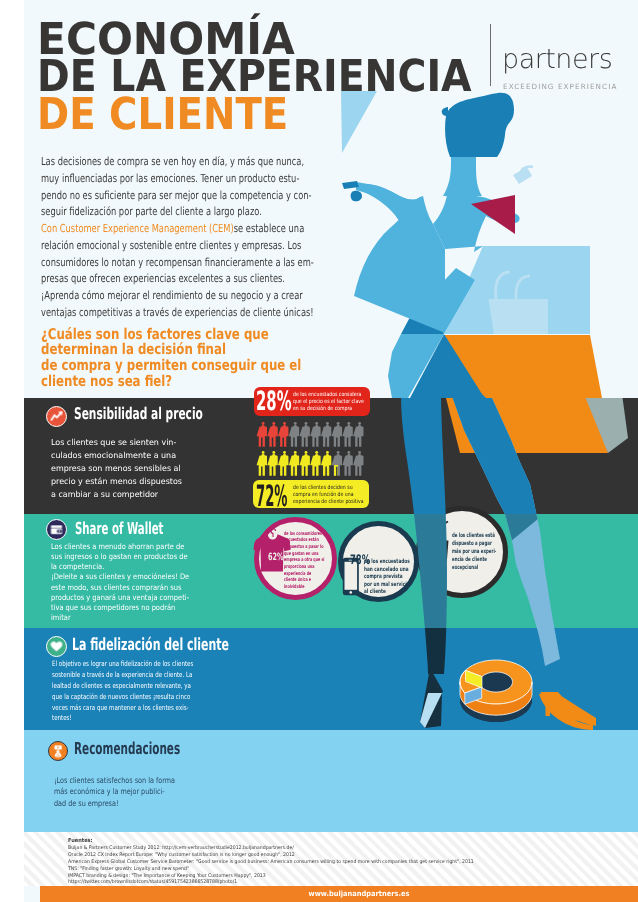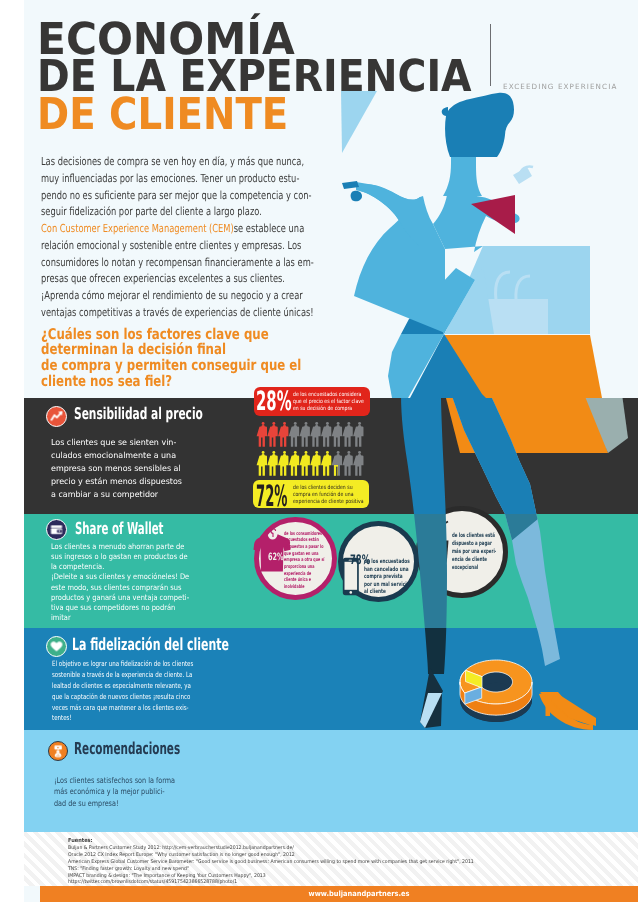--- a/index.html
+++ b/index.html
@@ -193,20 +193,21 @@
       <polygon fill="#b9dff3" points="489,175 503,167 508,176 495,184"></polygon>
       <path fill="none" stroke="#b9dff3" stroke-width="2.6" d="M495,176 C497,169 502,165 509,167"></path>
     </svg>
 
     <div class="hero-title nosel" id="t1">ECONOMÍA</div>
     <div class="hero-title nosel" id="t2">DE LA EXPERIENCIA</div>
     <div class="hero-title nosel" id="t3">DE CLIENTE</div>
 
     <div id="logo">
       <div class="logo-rule"></div>
+      <div class="logo-name" style="top:29px">partners</div>
       <div class="logo-tag">EXCEEDING EXPERIENCIA</div>
       <svg id="logo-mark" width="46" height="72" viewBox="0 0 46 72"></svg>
     </div>
 
     <div id="intro">
       <div>Las decisiones de compra se ven hoy en día, y más que nunca,</div>
       <div>muy influenciadas por las emociones. Tener un producto estu-</div>
       <div>pendo no es suficiente para ser mejor que la competencia y con-</div>
       <div>seguir fidelización por parte del cliente a largo plazo.</div>
       <div><span class="hl">Con Customer Experience Management (CEM)</span><span>se establece una</span></div>

